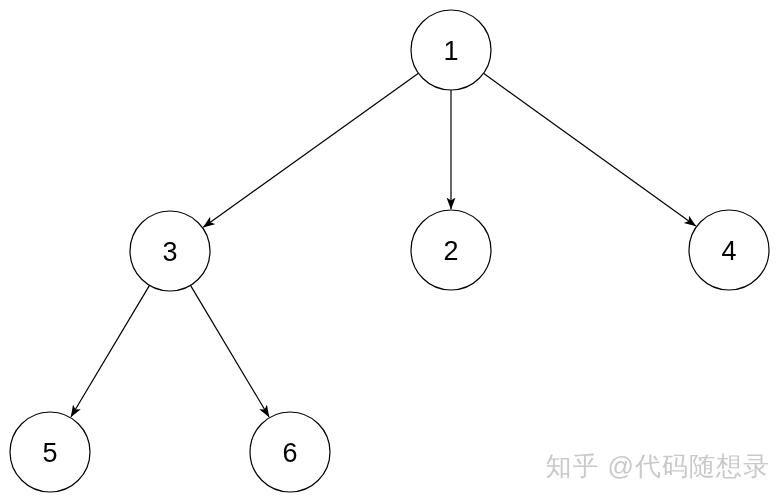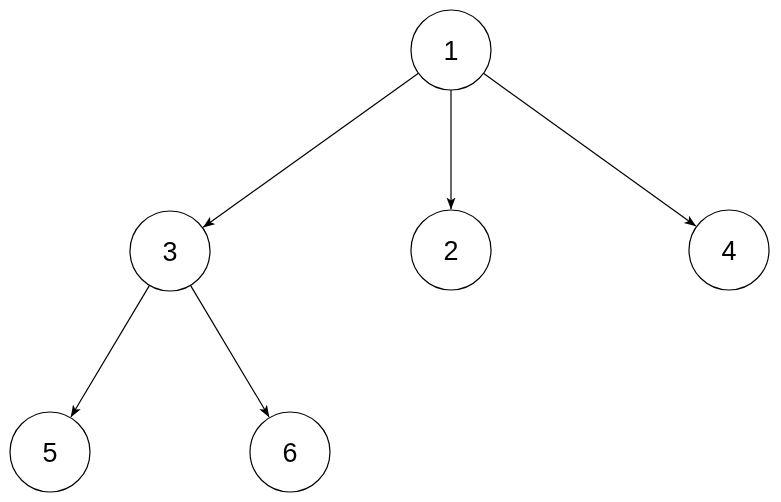--- a/index.html
+++ b/index.html
@@ -81,13 +81,14 @@
       </g>
       <g>
         <circle cx="50" cy="452" r="40" class="node-circle"></circle>
         <text x="50" y="452" text-anchor="middle" dy="9.5" class="node-label">5</text>
       </g>
       <g>
         <circle cx="290" cy="452" r="40" class="node-circle"></circle>
         <text x="290" y="452" text-anchor="middle" dy="9.5" class="node-label">6</text>
       </g>
     </svg>
+  <div class="watermark">知乎 @代码随想录</div>
 </div>
 
 </body></html>

